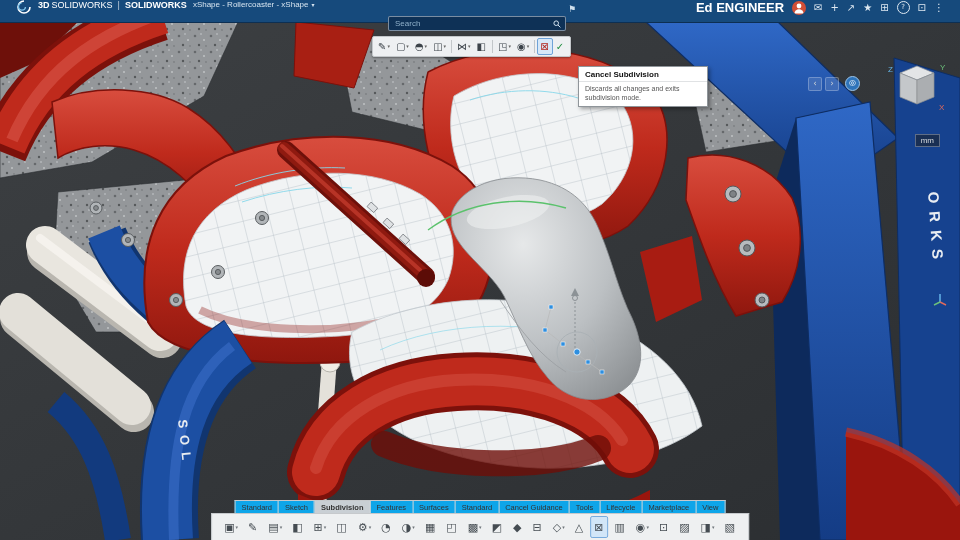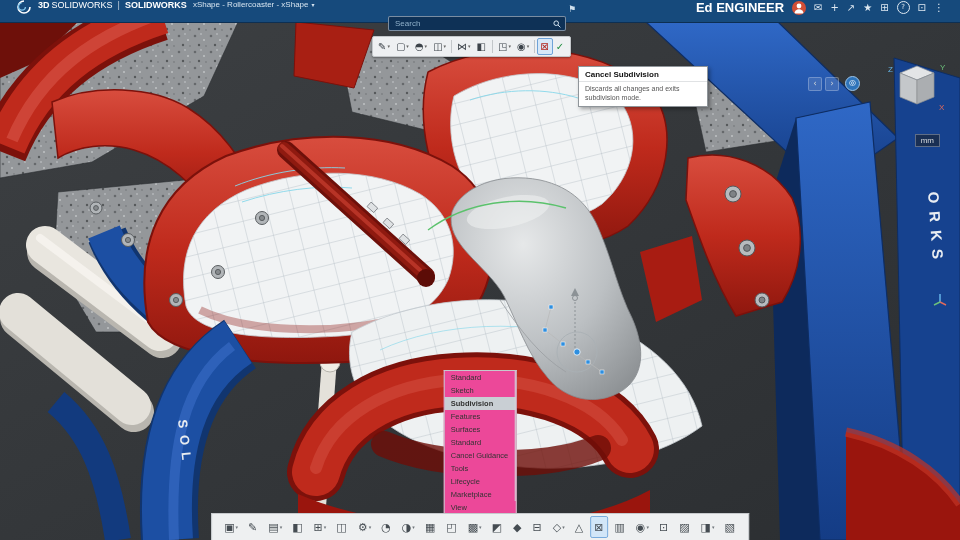--- a/index.html
+++ b/index.html
@@ -55,21 +55,21 @@
            border-radius:2px;color:#ccd2d7;font-size:9px;line-height:11px;text-align:center;}
   .assistant-badge{width:13px;height:13px;border-radius:50%;background:#2f74ba;border:1px solid #9cc4e8;
            color:#fff;font-size:8px;line-height:12px;text-align:center;margin-left:3px;}
   .viewcube{position:absolute;top:36px;right:8px;z-index:10;}
   .unit-chip{position:absolute;top:112px;right:20px;padding:1px 5px;background:rgba(30,33,36,.55);
            border:1px solid rgba(255,255,255,.3);border-radius:0;color:#d8dcdf;font-size:8px;z-index:10;}
   .triad{position:absolute;top:270px;right:12px;z-index:10;}
 
   
   .tabsbar{position:absolute;bottom:26px;left:50%;transform:translateX(-50%);display:flex;z-index:12;
-           border:1px solid #c6c9cc;border-bottom:none;background:#ec4899;flex-direction:column;}
+           border:1px solid #c6c9cc;border-bottom:none;background:#0ea5e9;}
   .tab{font-size:7.5px;padding:2px 6px;color:#333;border-right:1px solid #d4d7d9;white-space:nowrap;}
   .tab:last-child{border-right:none;}
   .tab.active{background:#c9cfd4;font-weight:bold;}
   .iconbar{position:absolute;bottom:0;left:50%;transform:translateX(-50%);height:26px;display:flex;
            align-items:center;gap:2px;padding:0 8px;background:#eef0f1;border:1px solid #c6c9cc;
            border-bottom:none;z-index:12;}
   .bi{display:flex;align-items:center;justify-content:center;height:20px;padding:0 3px;border-radius:2px;
       border:1px solid transparent;color:#454c52;}
   .bi .g{font-size:11px;}
   .bi .c{font-size:5px;margin-left:1px;color:#70767c;}

